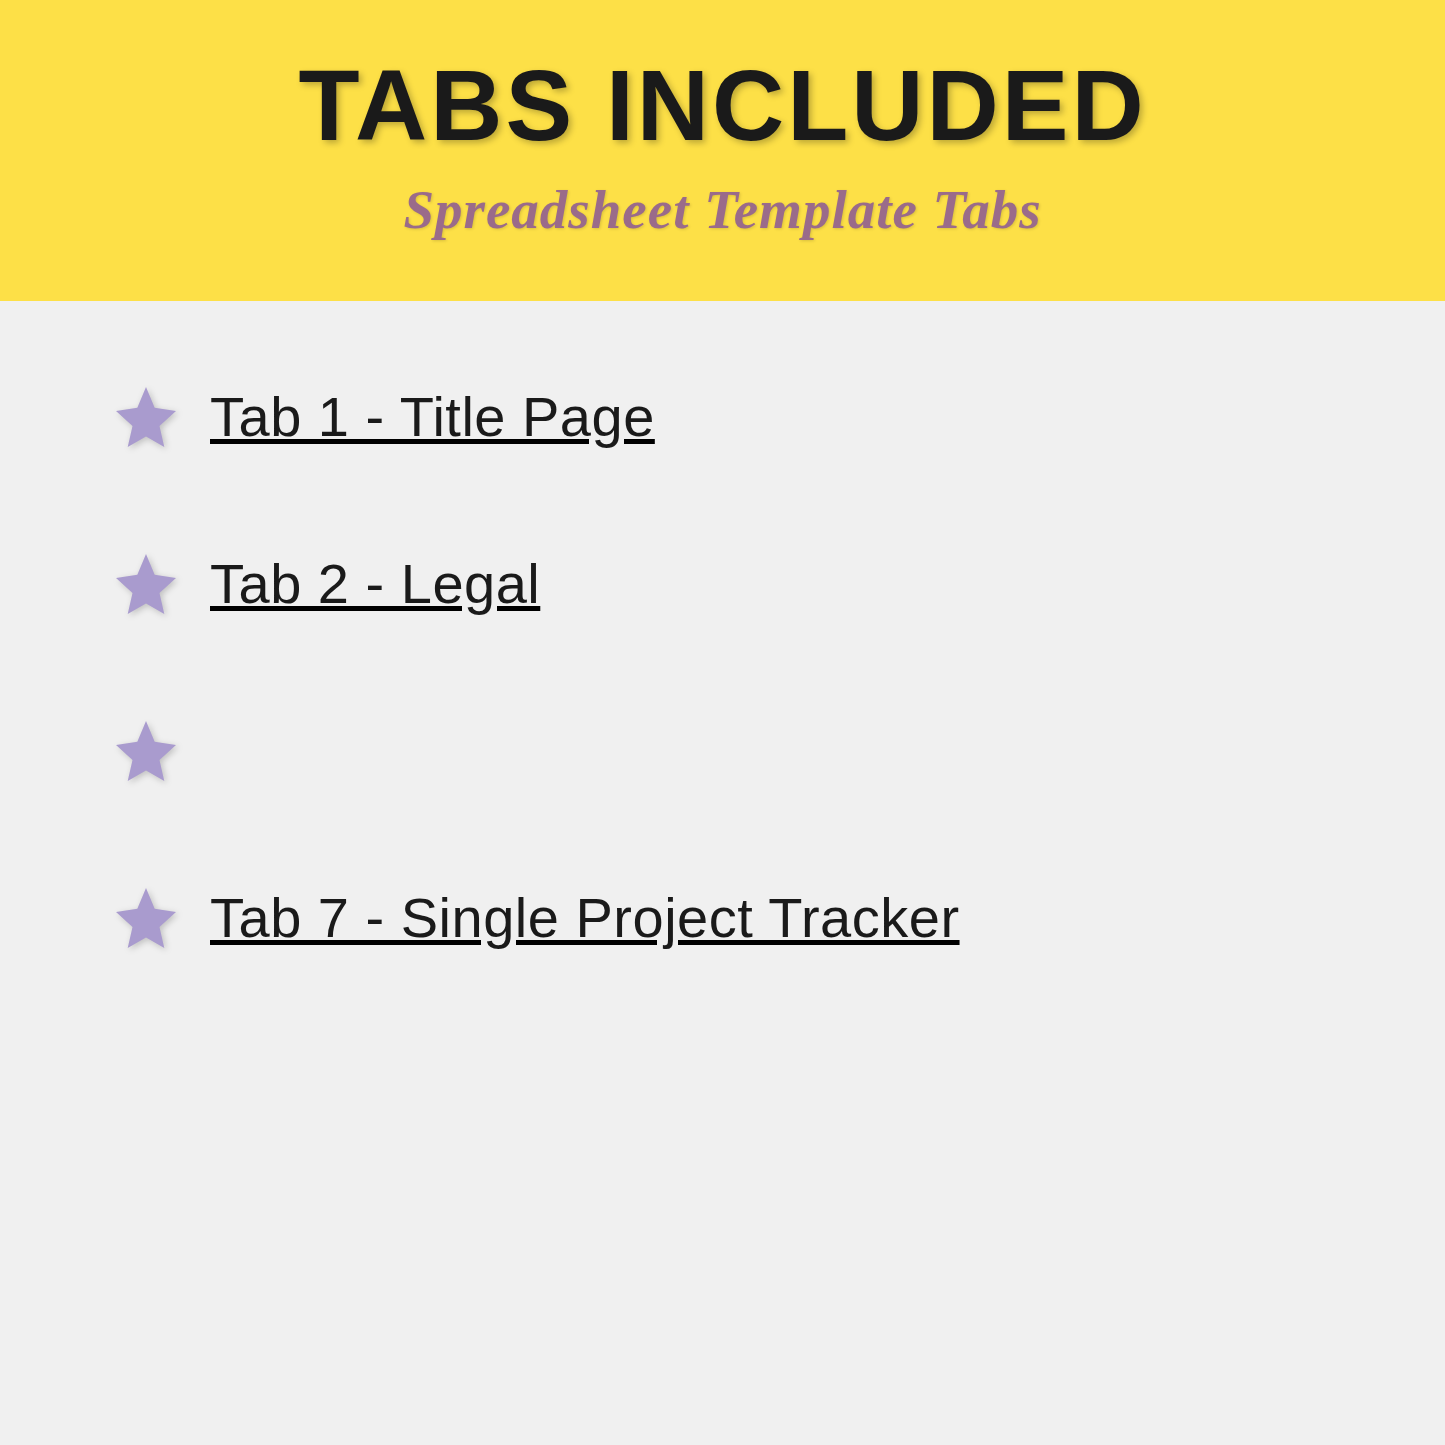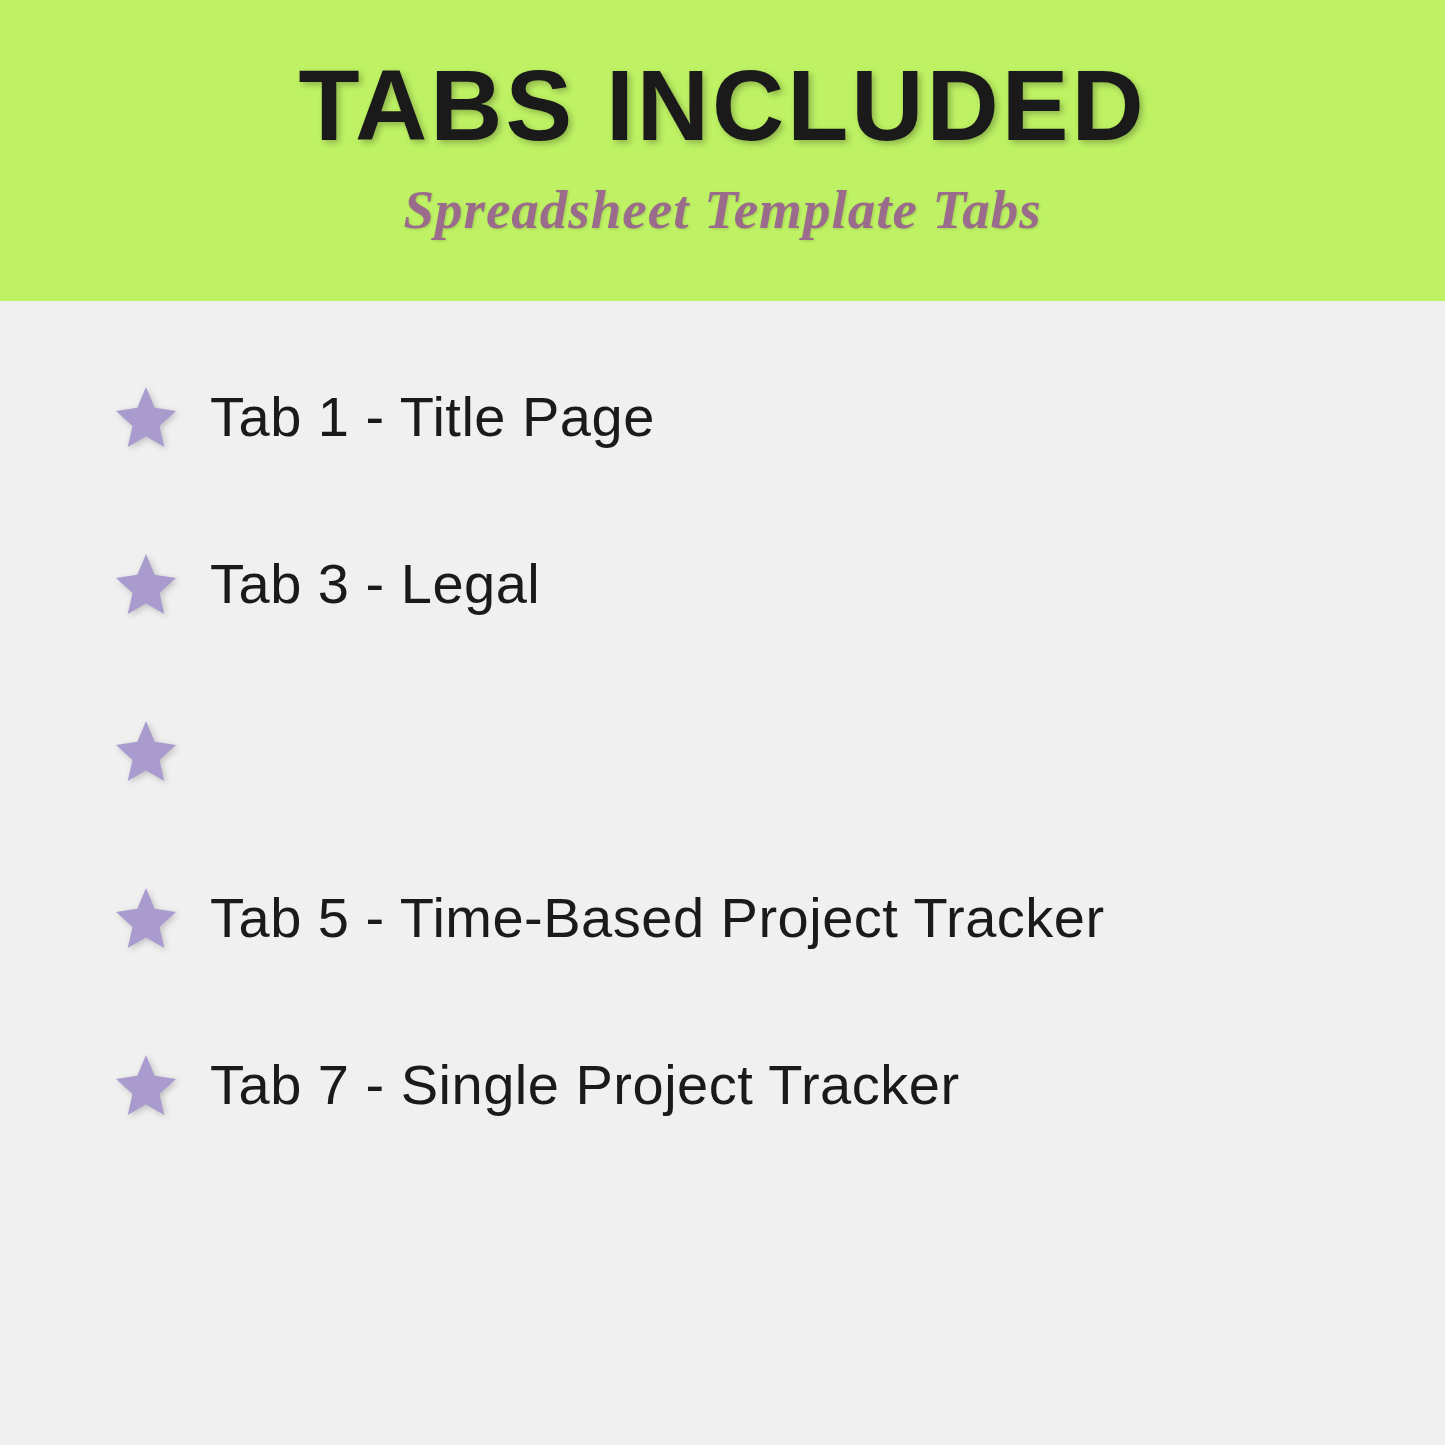--- a/index.html
+++ b/index.html
@@ -5,21 +5,21 @@
     * { margin: 0; padding: 0; box-sizing: border-box; }
     body {
       width: 1445px;
       height: 1445px;
       font-family: 'Segoe UI', 'Helvetica Neue', Arial, sans-serif;
       background: #f0f0f0;
       overflow: hidden;
     }
     .header {
       width: 100%;
-      background: #bef264;
+      background: #fde047;
       padding: 50px 0 60px 0;
       text-align: center;
     }
     .title {
       font-size: 100px;
       font-weight: 800;
       letter-spacing: 3px;
       color: #1a1a1a;
       text-shadow: 3px 3px 6px rgba(0,0,0,0.25);
       line-height: 1.1;
@@ -35,20 +35,21 @@
       letter-spacing: 1px;
       text-align: center;
     }
     .list {
       padding: 80px 100px 0 110px;
     }
     .list-item {
       display: flex;
       align-items: center;
       margin-bottom: 95px;
+      text-decoration: underline;
     }
     .star-icon {
       width: 72px;
       height: 72px;
       flex-shrink: 0;
       margin-right: 28px;
     }
     .star-icon svg {
       width: 100%;
       height: 100%;
@@ -79,38 +80,30 @@
         </svg>
     </span>
     <span class="item-label">Tab 1 - Title Page</span>
   </div>
   <div class="list-item">
     <span class="star-icon">
       <svg viewBox="0 0 24 24">
           <path d="M12 2l2.9 6.9L22 10l-5.5 5 1.6 7L12 18.5 5.9 22l1.6-7L2 10l7.1-1.1L12 2z"></path>
         </svg>
     </span>
-    <span class="item-label">Tab 3 - Legal</span>
+    <span class="item-label">Tab 2 - Legal</span>
   </div>
   <div class="list-item">
     <span class="star-icon">
       <svg viewBox="0 0 24 24">
           <path d="M12 2l2.9 6.9L22 10l-5.5 5 1.6 7L12 18.5 5.9 22l1.6-7L2 10l7.1-1.1L12 2z"></path>
         </svg>
     </span>
   </div>
   <div class="list-item">
     <span class="star-icon">
       <svg viewBox="0 0 24 24">
           <path d="M12 2l2.9 6.9L22 10l-5.5 5 1.6 7L12 18.5 5.9 22l1.6-7L2 10l7.1-1.1L12 2z"></path>
         </svg>
     </span>
-    <span class="item-label">Tab 5 - Time-Based Project Tracker</span>
-  </div>
-  <div class="list-item">
-    <span class="star-icon">
-      <svg viewBox="0 0 24 24">
-          <path d="M12 2l2.9 6.9L22 10l-5.5 5 1.6 7L12 18.5 5.9 22l1.6-7L2 10l7.1-1.1L12 2z"></path>
-        </svg>
-    </span>
     <span class="item-label">Tab 7 - Single Project Tracker</span>
   </div>
 </div>
 
 </body></html>

